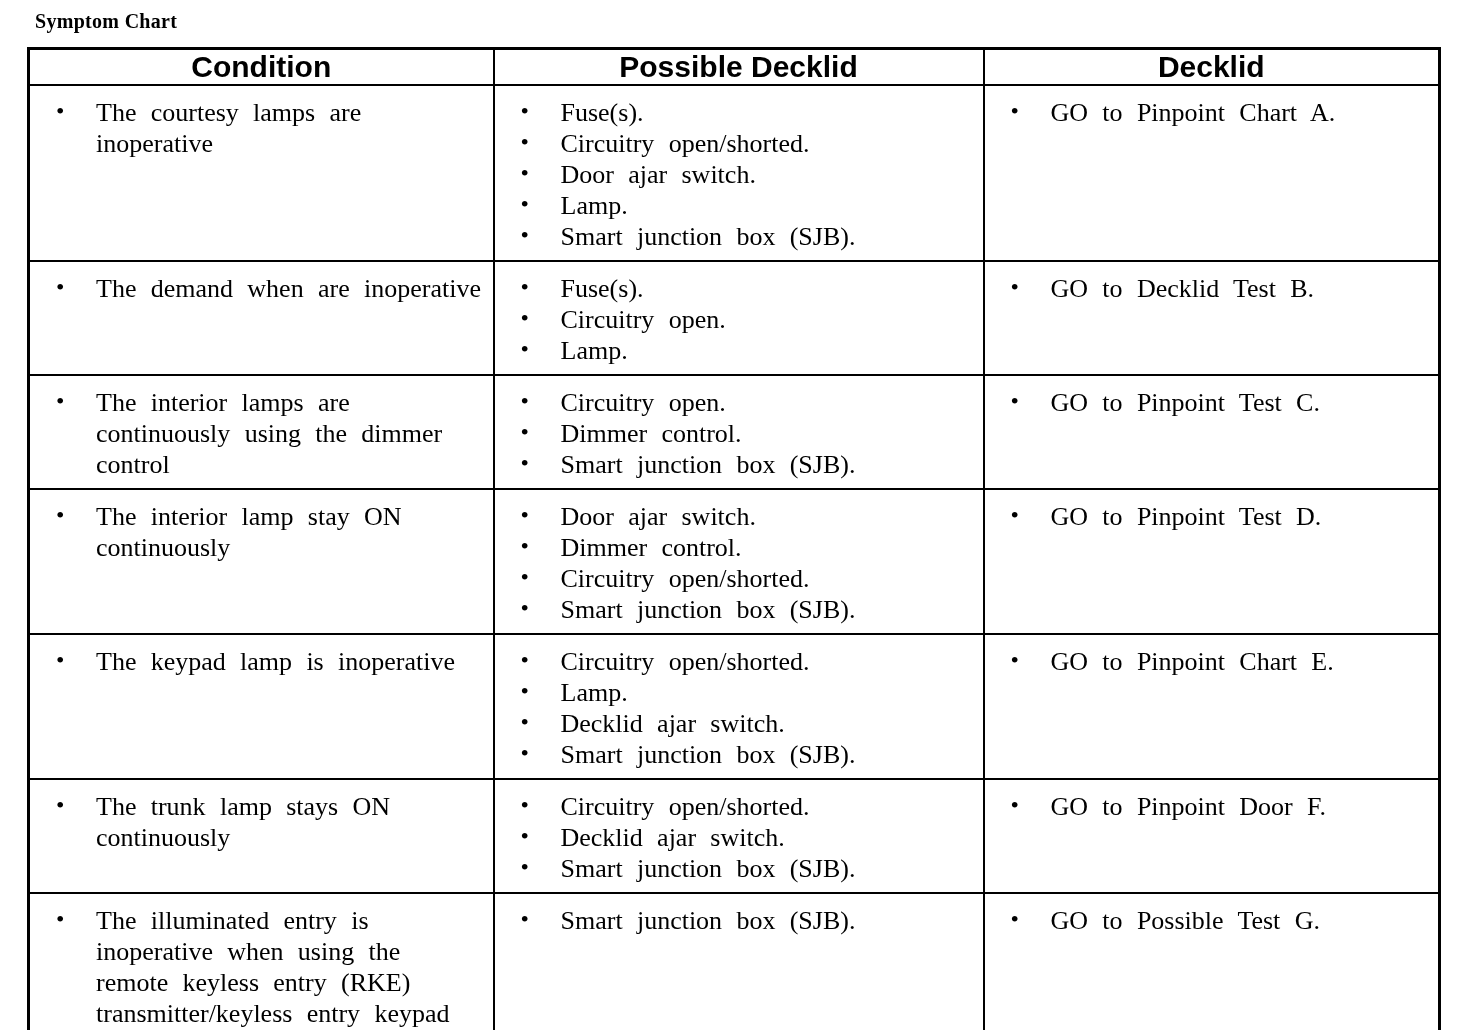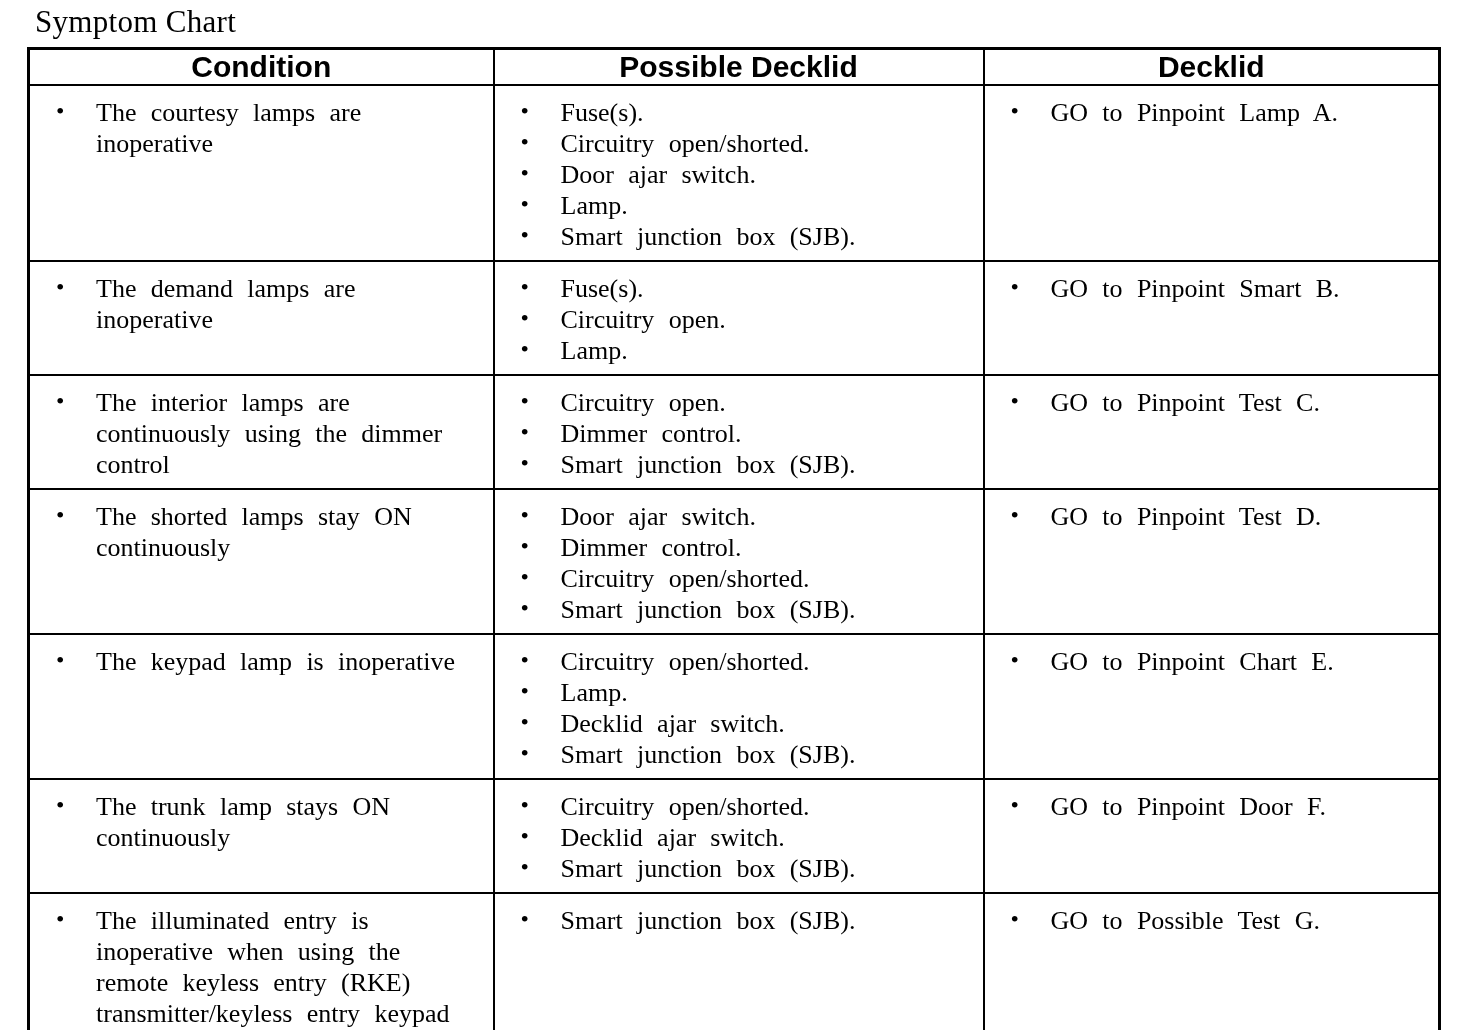--- a/index.html
+++ b/index.html
@@ -12,22 +12,22 @@
   .page {
     width: 1472px;
     height: 1030px;
     box-sizing: border-box;
     padding: 6px 20px 0 27px;
     background: #ffffff;
     overflow: hidden;
   }
   .doc-title {
     font-family: "Liberation Serif", serif;
-    font-weight: normal;
-    font-size: 31px;
+    font-weight: bold;
+    font-size: 20px;
     line-height: 31px;
     margin: 0 0 10px 8px;
     letter-spacing: 0.3px;
   }
   table.symptom-table {
     border-collapse: collapse;
     table-layout: fixed;
     width: 1411px;
     border: 3px solid #000;
   }
@@ -107,40 +107,40 @@
             <ul class="cell-list">
               <li><span class="bullet">•</span><span>Fuse(s).</span></li>
               <li><span class="bullet">•</span><span>Circuitry open/shorted.</span></li>
               <li><span class="bullet">•</span><span>Door ajar switch.</span></li>
               <li><span class="bullet">•</span><span>Lamp.</span></li>
               <li><span class="bullet">•</span><span>Smart junction box (SJB).</span></li>
             </ul>
           </td>
           <td>
             <ul class="cell-list">
-              <li><span class="bullet">•</span><span>GO to Pinpoint Lamp A.</span></li>
-            </ul>
-          </td>
-        </tr>
-        <tr>
-          <td>
-            <ul class="cell-list">
-              <li><span class="bullet">•</span><span>The demand lamps are inoperative</span></li>
+              <li><span class="bullet">•</span><span>GO to Pinpoint Chart A.</span></li>
+            </ul>
+          </td>
+        </tr>
+        <tr>
+          <td>
+            <ul class="cell-list">
+              <li><span class="bullet">•</span><span>The demand when are inoperative</span></li>
             </ul>
           </td>
           <td>
             <ul class="cell-list">
               <li><span class="bullet">•</span><span>Fuse(s).</span></li>
               <li><span class="bullet">•</span><span>Circuitry open.</span></li>
               <li><span class="bullet">•</span><span>Lamp.</span></li>
             </ul>
           </td>
           <td>
             <ul class="cell-list">
-              <li><span class="bullet">•</span><span>GO to Pinpoint Smart B.</span></li>
+              <li><span class="bullet">•</span><span>GO to Decklid Test B.</span></li>
             </ul>
           </td>
         </tr>
         <tr>
           <td>
             <ul class="cell-list">
               <li><span class="bullet">•</span><span>The interior lamps are continuously using the dimmer control</span></li>
             </ul>
           </td>
           <td>
@@ -152,21 +152,21 @@
           </td>
           <td>
             <ul class="cell-list">
               <li><span class="bullet">•</span><span>GO to Pinpoint Test C.</span></li>
             </ul>
           </td>
         </tr>
         <tr>
           <td>
             <ul class="cell-list">
-              <li><span class="bullet">•</span><span>The shorted lamps stay ON continuously</span></li>
+              <li><span class="bullet">•</span><span>The interior lamp stay ON continuously</span></li>
             </ul>
           </td>
           <td>
             <ul class="cell-list">
               <li><span class="bullet">•</span><span>Door ajar switch.</span></li>
               <li><span class="bullet">•</span><span>Dimmer control.</span></li>
               <li><span class="bullet">•</span><span>Circuitry open/shorted.</span></li>
               <li><span class="bullet">•</span><span>Smart junction box (SJB).</span></li>
             </ul>
           </td>

